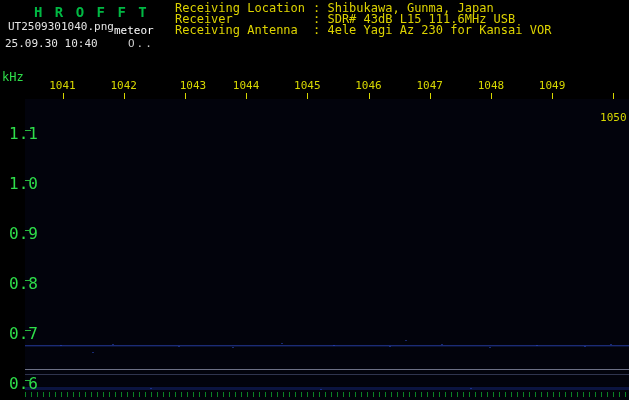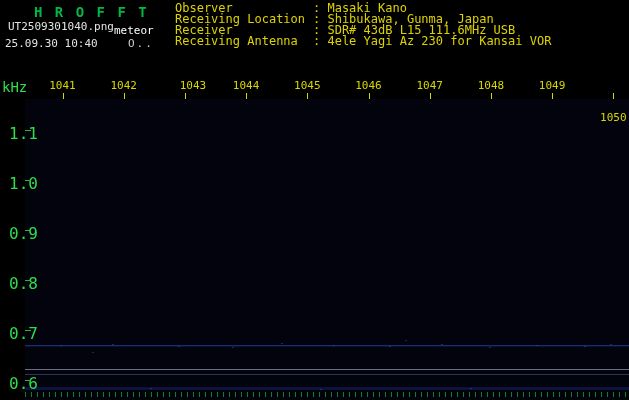--- a/index.html
+++ b/index.html
@@ -16,36 +16,35 @@
   .info-label{display:inline-block;width:138px;}
   #plot{left:25px;top:99px;width:604px;height:287px;background:#02030c;}
   #strip{left:25px;top:386px;width:604px;height:14px;background:#01020a;}
   .strip-noise{position:absolute;left:0;top:1px;width:100%;height:3px;background:#0d184a;opacity:.85;}
   .strip-dashes{position:absolute;left:0;top:6px;width:100%;height:5px;
      background:repeating-linear-gradient(90deg, rgba(12,143,40,.9) 0 1px, transparent 1px 6px);}
   .time-label{position:absolute;top:79px;transform:translateX(-50%);color:#d8d800;font-size:11px;white-space:nowrap;}
   .time-tick{position:absolute;top:93px;width:1px;height:6px;background:#d8d800;}
   .freq-label{position:absolute;left:9px;color:#2ede4a;font-size:16px;}
   .freq-tick{position:absolute;left:25px;width:6px;height:1px;background:#27b83e;}
-  #khz{left:2px;top:79px;color:#2ede4a;font-size:14px;text-align:center;}
+  #khz{left:2px;top:70px;color:#2ede4a;font-size:12px;text-align:center;}
   .feature-line{position:absolute;left:25px;width:604px;}
   .noise-dot{position:absolute;width:2px;height:1px;background:#2a49c8;opacity:.55;}
   #overlay{left:0;top:0;width:629px;height:400px;pointer-events:none;}
 </style>
 </head>
 <body>
 
 <div id="screen">
   <div class="abs" id="app-title">H R O F F T</div>
   <div class="abs" id="filename">UT2509301040.png</div>
   <div class="abs" id="mode">meteor</div>
   <div class="abs" id="datetime">25.09.30 10:40</div>
   <div class="abs" id="counter">O..</div>
   <div class="abs" id="info">
-      <div><span class="info-label">Observer</span><span>: Masaki Kano</span></div>
       <div><span class="info-label">Receiving Location</span><span>: Shibukawa, Gunma, Japan</span></div>
       <div><span class="info-label">Receiver</span><span>: SDR# 43dB L15 111.6MHz USB</span></div>
       <div><span class="info-label">Receiving Antenna</span><span>: 4ele Yagi Az 230 for Kansai VOR</span></div>
     </div>
   <div class="abs" id="khz">kHz</div>
   <div class="abs" id="plot"></div>
   <div class="abs" id="strip">
      <div class="strip-noise"></div>
      <div class="strip-dashes"></div>
   </div>

